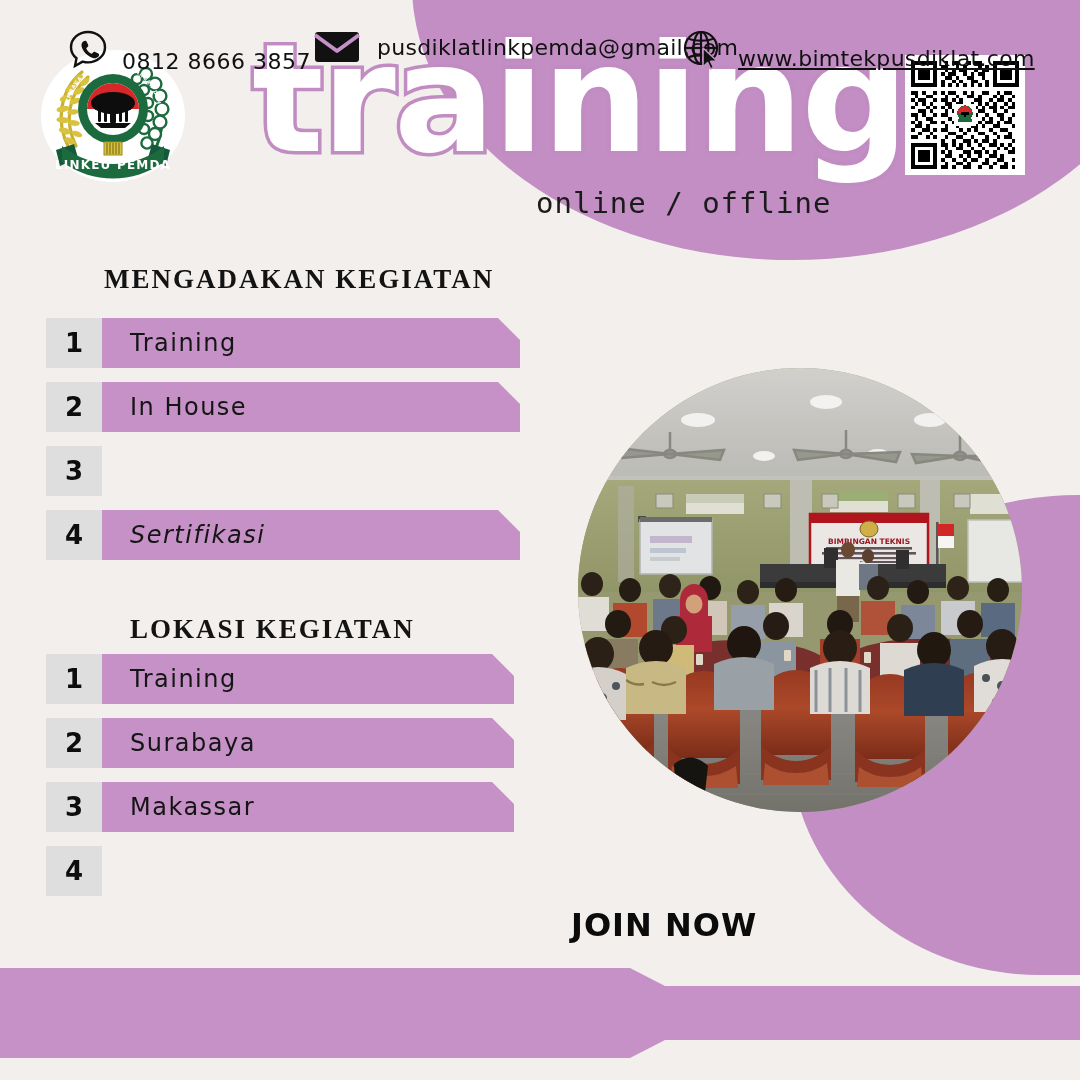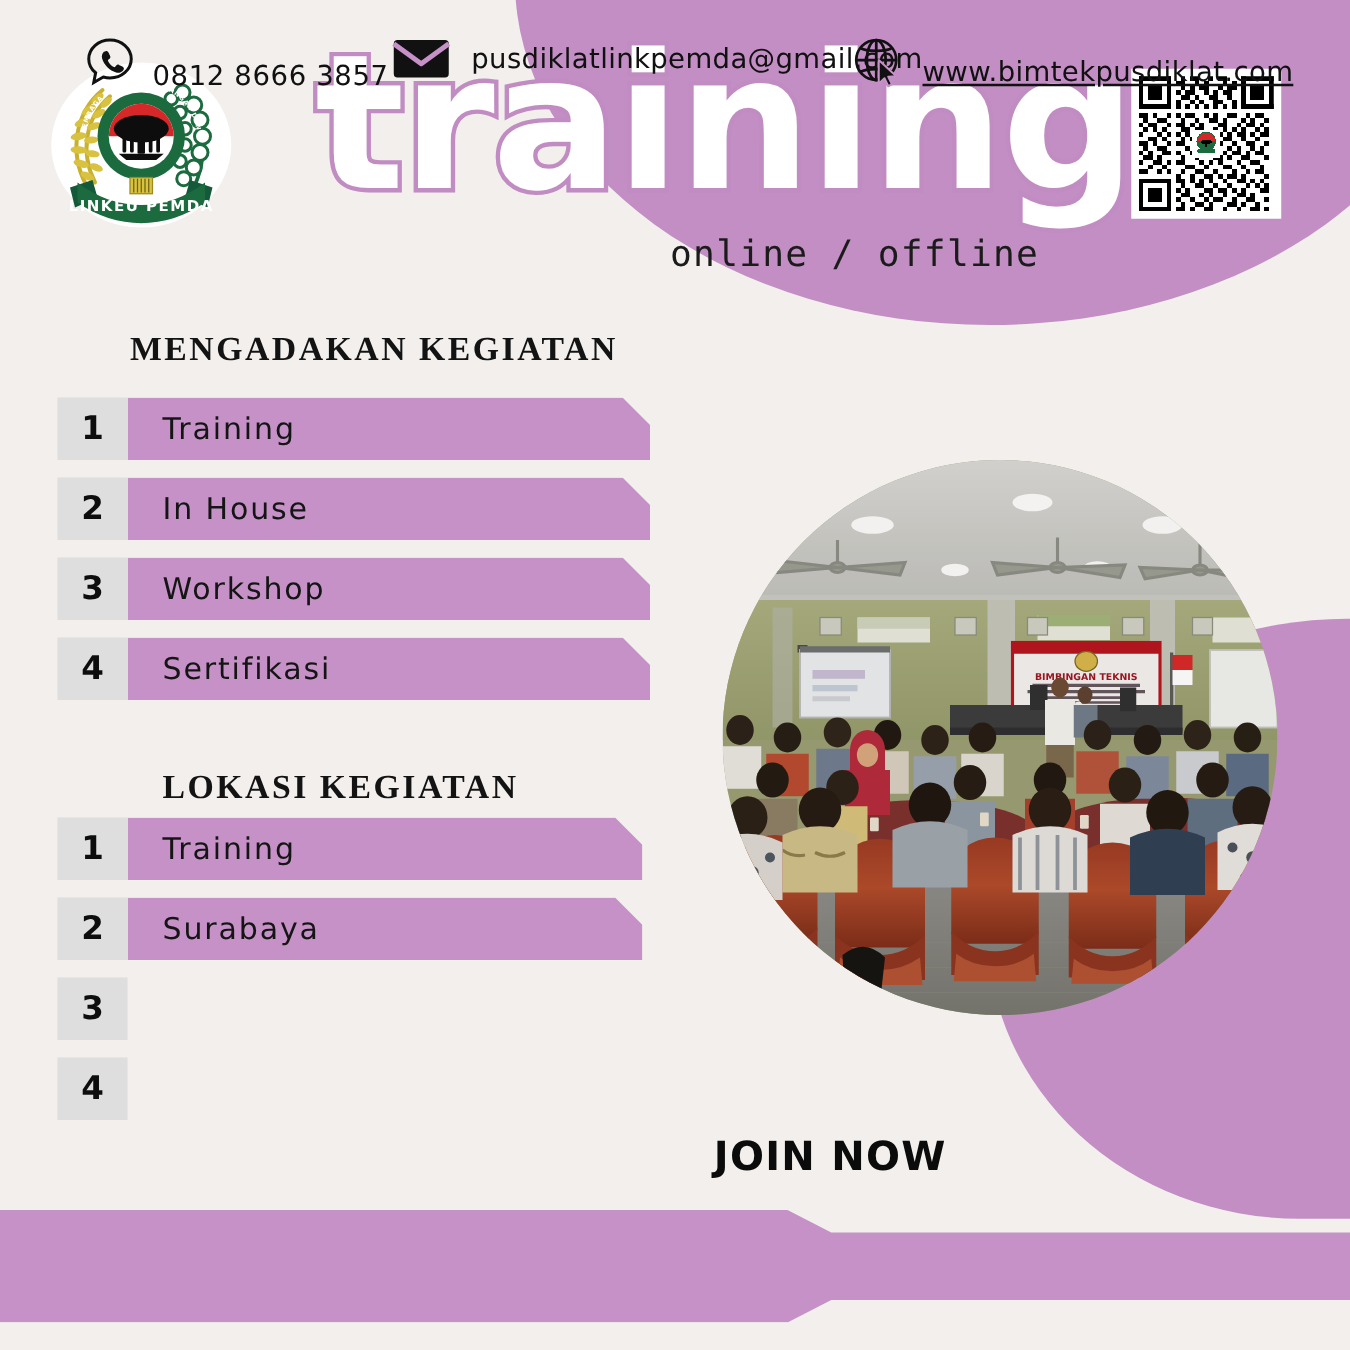--- a/index.html
+++ b/index.html
@@ -108,21 +108,21 @@
     -webkit-clip-path:polygon(0 0, calc(100% - 22px) 0, 100% 22px, 100% 100%, 0 100%);
     clip-path:polygon(0 0, calc(100% - 22px) 0, 100% 22px, 100% 100%, 0 100%);
     font-family:"DejaVu Sans", sans-serif;
     font-size:24px;
     color:#151515;
     letter-spacing:1.5px;
   }
   #list-activities .row:nth-child(1) .row-bar{width:418px;}
   #list-activities .row:nth-child(2) .row-bar{width:418px;}
   #list-activities .row:nth-child(3) .row-bar{width:418px;}
-  #list-activities .row:nth-child(4) .row-bar{width:418px;}
+  #list-activities .row:nth-child(4) .row-bar{width:418px;font-style:italic;}
   #list-locations .row .row-bar{width:412px;}
 
   
   .photo{
     position:absolute;
     left:578px;top:368px;
     width:444px;height:444px;
     border-radius:50%;
     overflow:hidden;
     z-index:5;
@@ -518,40 +518,40 @@
   <div class="row">
     <div class="row-num">1</div>
     <div class="row-bar">Training</div>
   </div>
   <div class="row">
     <div class="row-num">2</div>
     <div class="row-bar">In House</div>
   </div>
   <div class="row">
     <div class="row-num">3</div>
-    <div class="row-bar">Workshop</div>
   </div>
   <div class="row">
     <div class="row-num">4</div>
     <div class="row-bar">Sertifikasi</div>
   </div>
 </div>
 
 <div class="sec-head" id="head-locations">LOKASI KEGIATAN</div>
 <div class="list" id="list-locations">
   <div class="row">
     <div class="row-num">1</div>
     <div class="row-bar">Training</div>
   </div>
   <div class="row">
     <div class="row-num">2</div>
     <div class="row-bar">Surabaya</div>
   </div>
   <div class="row">
     <div class="row-num">3</div>
+    <div class="row-bar">Makassar</div>
   </div>
   <div class="row">
     <div class="row-num">4</div>
   </div>
 </div>
 
 <div class="photo">
   <svg viewBox="0 0 444 444" xmlns="http://www.w3.org/2000/svg">
     <defs>
       <linearGradient id="ceil" x1="0" y1="0" x2="0" y2="1">

